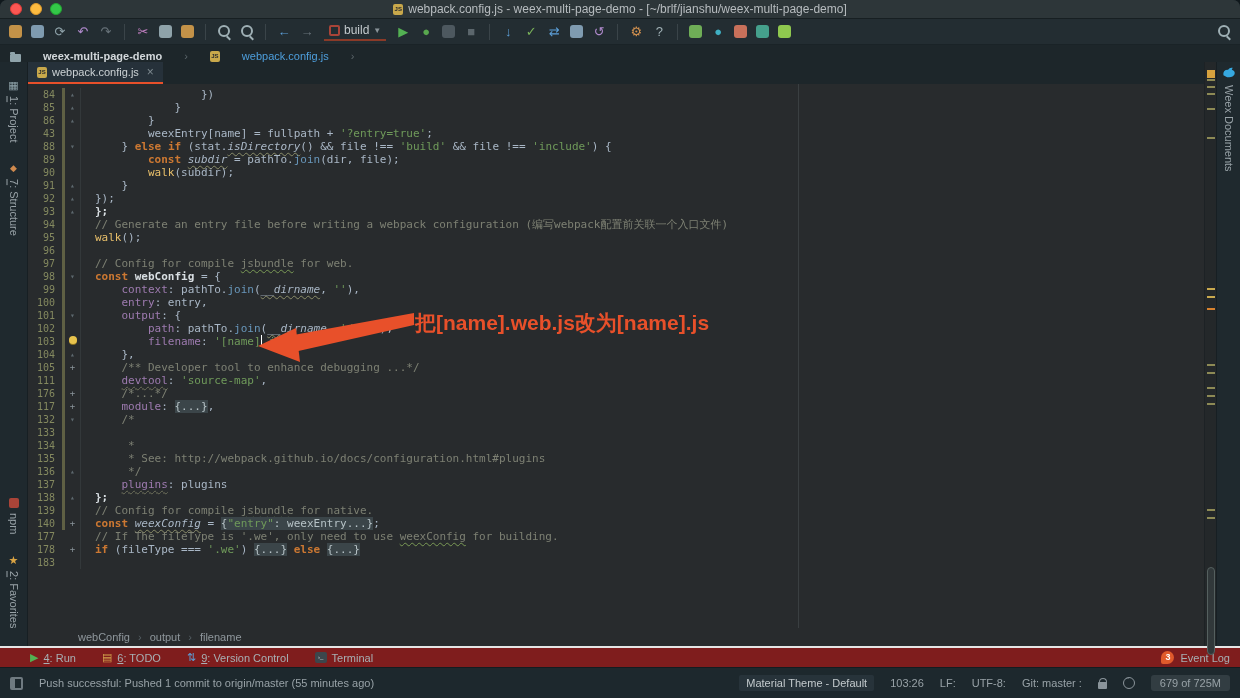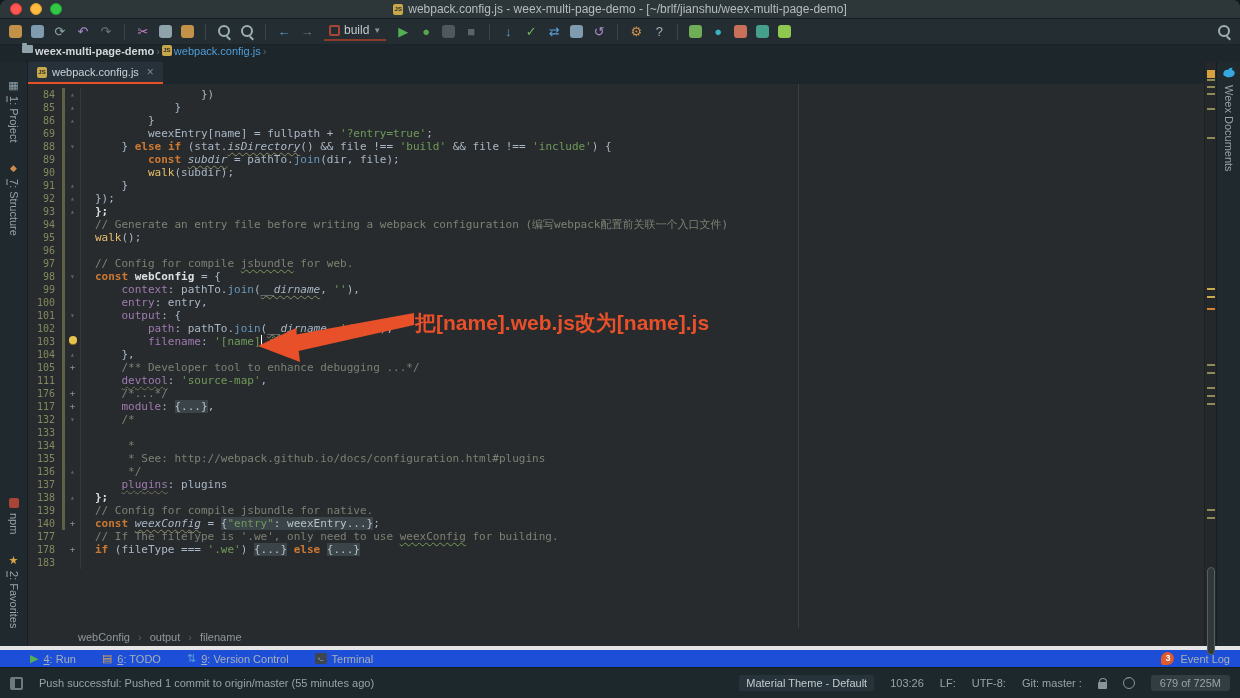--- a/index.html
+++ b/index.html
@@ -35,22 +35,22 @@
   .mag::after { content:""; position:absolute; bottom:1px; right:1px; width:5px; height:2px;
                 background:#9fb0b5; transform:rotate(45deg); }
   .run-chip { display:flex; align-items:center; gap:4px; padding:1px 5px 2px 5px;
               border-bottom:2px solid #8a3a28; margin:0 2px; }
   .run-chip .npm-ic { width:11px; height:11px; border:2px solid #a94438; border-radius:2px; }
   .run-chip .lbl { color:#c3cacd; font-size:12px;text-align:right; }
   .run-chip .dd { color:#8a949a; font-size:8px; }
   .tb-right { margin-left:auto; }
 
   
-  .crumbs-top { height:17px; background:#1d262a; display:flex; align-items:flex-start;
-                padding-left:22px; gap:2px; font-size:11px; flex:0 0 auto; }
+  .crumbs-top { height:17px; background:#1d262a; display:flex; align-items:flex-end;
+                padding-left:10px; gap:22px; font-size:11px; flex:0 0 auto; }
   .folder-ic { width:11px; height:8px; background:#8fa3aa; border-radius:1px; position:relative; }
   .folder-ic::before { content:""; position:absolute; top:-2px; left:0; width:5px; height:2px;
                        background:#8fa3aa; border-radius:1px 1px 0 0; }
   .crumb-proj { color:#d3d8db; font-weight:bold; }
   .crumb-sep { color:#5c666b; }
   .crumb-file { color:#4e9fdd; }
 
   
   .main { flex:1 1 auto; display:flex; min-height:0; }
   .leftbar { width:28px; background:#1f292e; border-right:1px solid #171f23;
@@ -107,21 +107,21 @@
                    border-radius:4px; background:#31383a; }
   .rightbar { width:24px; background:#1f292e; border-left:1px solid #171f23;
               display:flex; flex-direction:column; align-items:center; padding-top:4px; }
   .weex-btn { writing-mode:vertical-rl; color:#99a3a8; font-size:11px; margin-top:6px; cursor:default; }
 
   
   .crumbs-bottom { height:18px; background:#282b2d; display:flex; align-items:center; gap:8px;
                    padding-left:50px; font-size:11px; color:#8f979c; flex:0 0 auto; }
   .crumbs-bottom .sep { color:#555f64; }
 
-  .toolrow { height:21px; background:#1d4ed8; border-top:4px solid #e5e5e5; display:flex;
+  .toolrow { height:21px; background:#7f1d1d; border-top:2px solid #e5e5e5; display:flex;
              align-items:center; padding:0 10px 0 30px; gap:26px; flex:0 0 auto; }
   .htool { display:flex; align-items:center; gap:5px; color:#a7b0b4; font-size:11px; cursor:default; }
   .ticon { display:inline-block; font-size:11px; line-height:11px; }
   .icon-project::before { content:"▦"; color:#8fa3aa; }
   .icon-structure::before { content:"◆"; color:#cf8a4e; font-size:9px; }
   .icon-npm { width:10px; height:10px; background:#a94438; border-radius:2px; }
   .icon-star::before { content:"★"; color:#d9a343; }
   .icon-run::before { content:"▶"; color:#53b153; }
   .icon-todo::before { content:"▤"; color:#d2a24c; }
   .icon-vcs::before { content:"⇅"; color:#5c9fd8; }
@@ -271,21 +271,21 @@
               <span class="fold">▴</span>
               <span class="codeln"><span class="tk-p">            }</span></span>
             </div>
             <div class="row">
               <span class="ln">86</span>
               <span class="strip chg"></span>
               <span class="fold">▴</span>
               <span class="codeln"><span class="tk-p">        }</span></span>
             </div>
             <div class="row">
-              <span class="ln">69</span>
+              <span class="ln">43</span>
               <span class="strip chg"></span>
               <span class="fold"></span>
               <span class="codeln"><span class="tk-p">        weexEntry[name] = fullpath + </span><span class="tk-s">'?entry=true'</span><span class="tk-p">;</span></span>
             </div>
             <div class="row">
               <span class="ln">88</span>
               <span class="strip chg"></span>
               <span class="fold">▾</span>
               <span class="codeln"><span class="tk-p">    } </span><span class="tk-k">else</span><span class="tk-p"> </span><span class="tk-k">if</span><span class="tk-p"> (stat.</span><span class="tk-pu">isDirectory</span><span class="tk-p">() &amp;&amp; file !== </span><span class="tk-s">'build'</span><span class="tk-p"> &amp;&amp; file !== </span><span class="tk-s">'include'</span><span class="tk-p">) {</span></span>
             </div>

